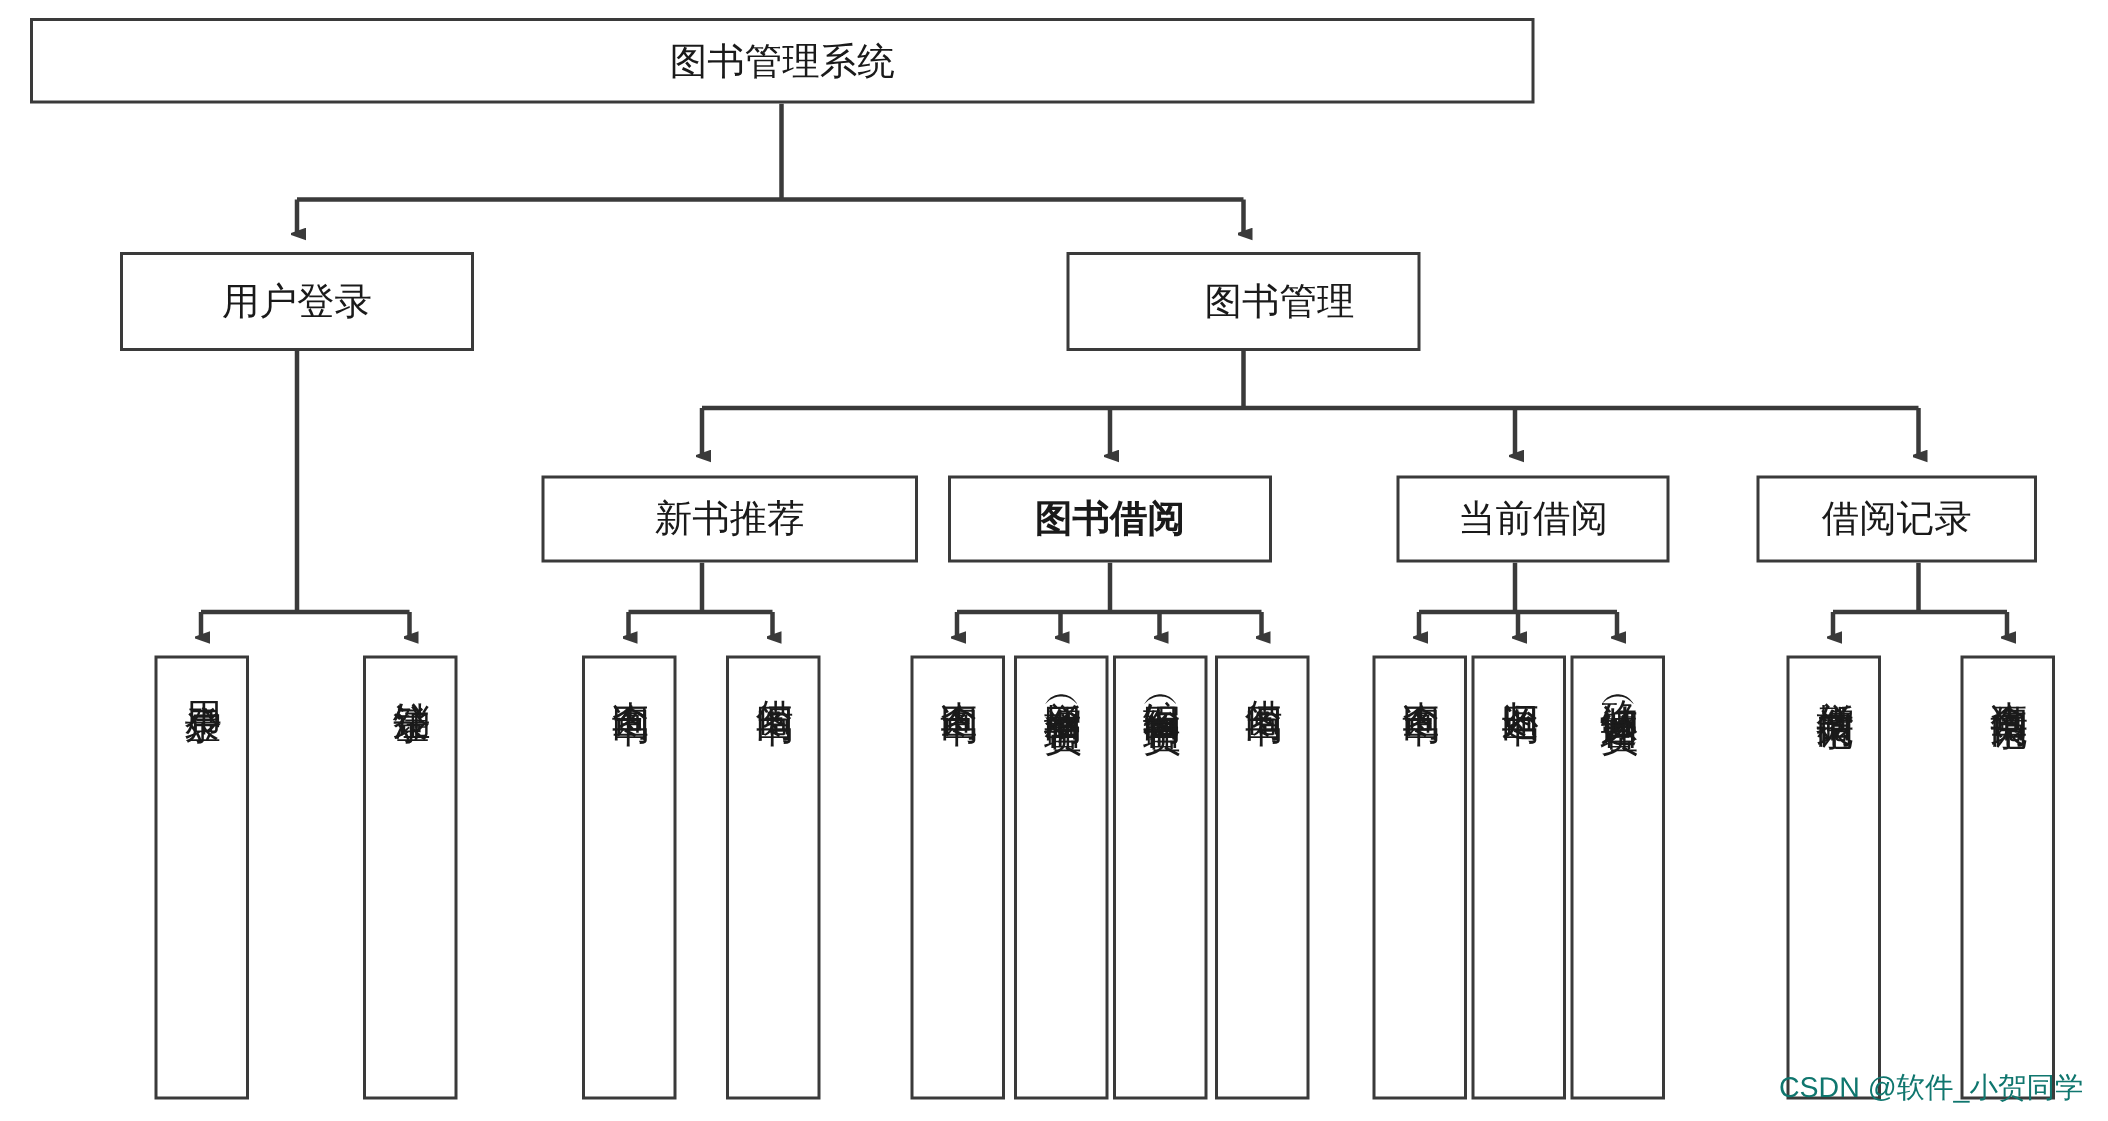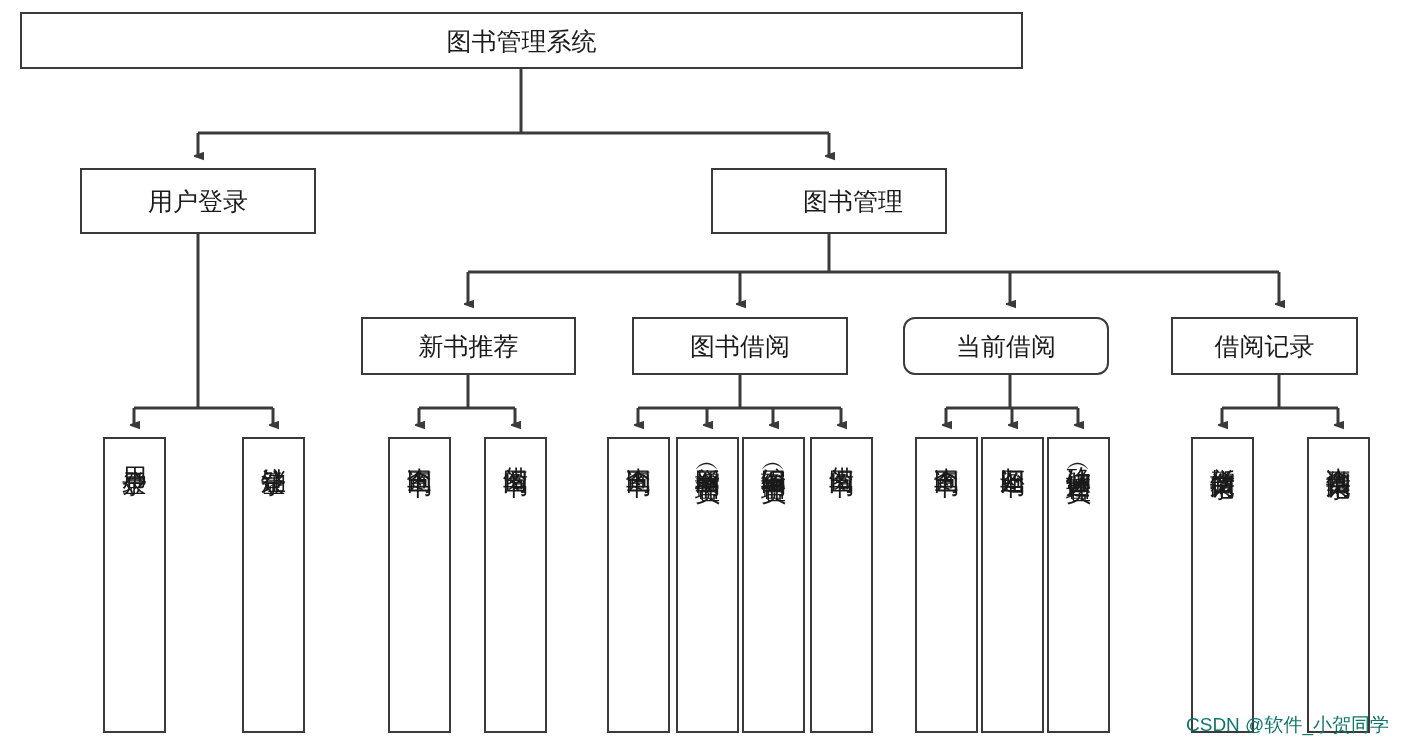--- a/index.html
+++ b/index.html
@@ -126,27 +126,27 @@
     <span class="node-label">图书管理系统</span>
   </div>
 
   <div class="node horiz" style="left:80px; top:168px; width:236px; height:66px;">
     <span class="node-label">用户登录</span>
   </div>
   <div class="node horiz" style="left:711px; top:168px; width:236px; height:66px;padding-left:48px;">
     <span class="node-label">图书管理</span>
   </div>
 
-  <div class="node horiz" style="left:361px; top:317px; width:215px; height:58px;">
+  <div class="node horiz" style="left:361px; top:317px; width:251px; height:58px;">
     <span class="node-label">新书推荐</span>
   </div>
-  <div class="node horiz" style="left:632px; top:317px; width:216px; height:58px;">
+  <div class="node horiz" style="left:632px; top:317px; width:216px; height:58px;font-weight:bold;">
     <span class="node-label">图书借阅</span>
   </div>
-  <div class="node horiz" style="left:903px; top:317px; width:206px; height:58px;border-radius:12px;">
+  <div class="node horiz" style="left:931px; top:317px; width:182px; height:58px;">
     <span class="node-label">当前借阅</span>
   </div>
   <div class="node horiz" style="left:1171px; top:317px; width:187px; height:58px;">
     <span class="node-label">借阅记录</span>
   </div>
 
   <div class="node vert" style="left:103px; top:437px; width:63px; height:296px;">
     <span class="node-label">用户登录</span>
   </div>
   <div class="node vert" style="left:242px; top:437px; width:63px; height:296px;">

